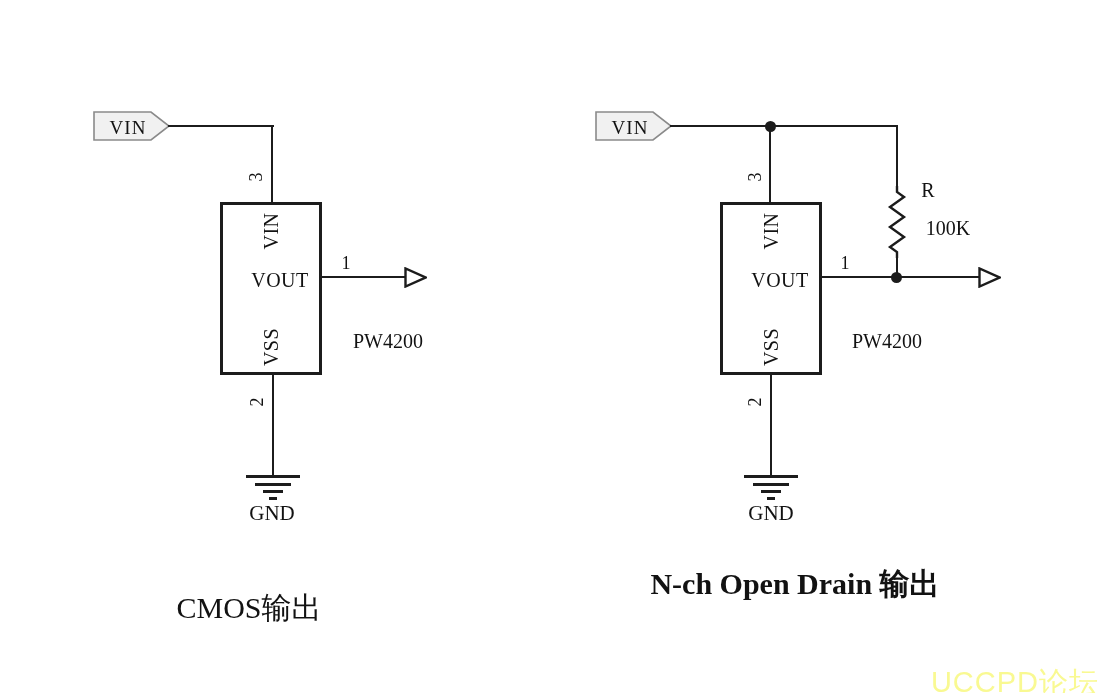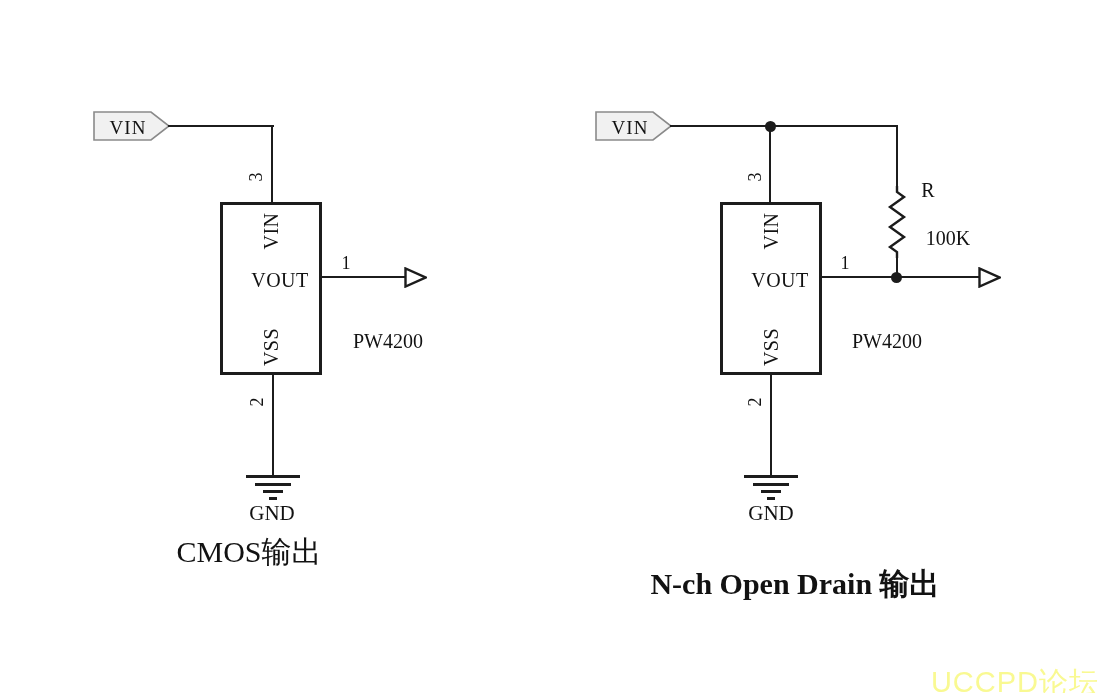--- a/index.html
+++ b/index.html
@@ -66,21 +66,21 @@
     </svg>
 
     <div class="gndsym" style="left:246px;top:475px;">
       <div class="b b1"></div>
         <div class="b b2"></div>
         <div class="b b3"></div>
         <div class="b b4"></div>
     </div>
     <span class="t gnd-label" style="left:272px;top:513px;">GND</span>
 
-    <span class="t caption" style="left:249px;top:552px;">CMOS输出</span>
+    <span class="t caption" style="left:249px;top:608px;">CMOS输出</span>
   </div>
 
   <div>
 
     <svg class="svgabs" style="left:595px;top:111px;" width="78" height="30" viewBox="0 0 78 30">
       <polygon points="1,1 58,1 76,15 58,29 1,29" fill="#f1f1f1" stroke="#8a8a8a" stroke-width="1.6"></polygon>
     </svg>
     <span class="t port-label" style="left:630px;top:127px;">VIN</span>
 
     <div class="wire" style="left:670px;top:125px;width:228px;height:2px;"></div>
@@ -90,21 +90,21 @@
     <div class="wire" style="left:822px;top:276px;width:158px;height:2px;"></div>
     <div class="wire" style="left:770px;top:375px;width:2px;height:101px;"></div>
 
     <div class="dot" style="left:765px;top:121px;"></div>
     <div class="dot" style="left:891px;top:272px;"></div>
 
     <svg class="svgabs" style="left:887px;top:186px;" width="20" height="72" viewBox="0 0 20 72">
       <path d="M10,0 L10,6 L17,11 L3,21 L17,31 L3,41 L17,51 L3,61 L10,66 L10,72" fill="none" stroke="#1c1c1c" stroke-width="2.4" stroke-linejoin="miter"></path>
     </svg>
     <span class="t res-label" style="left:928px;top:190px;">R</span>
-    <span class="t res-label" style="left:948px;top:238px;font-family:Liberation Serif, serif;">100K</span>
+    <span class="t res-label" style="left:948px;top:228px;font-family:Liberation Serif, serif;">100K</span>
 
     <span class="t pin-num rot" style="left:755px;top:177px;">3</span>
     <span class="t pin-num" style="left:845px;top:263px;">1</span>
     <span class="t pin-num rot" style="left:755px;top:402px;">2</span>
 
     <div class="chip" style="left:720px;top:202px;"></div>
     <span class="t chip-pin rot" style="left:771px;top:231px;">VIN</span>
     <span class="t chip-pin" style="left:780px;top:280px;">VOUT</span>
     <span class="t chip-pin rot" style="left:771px;top:347px;">VSS</span>
     <span class="t part" style="left:887px;top:341px;">PW4200</span>

